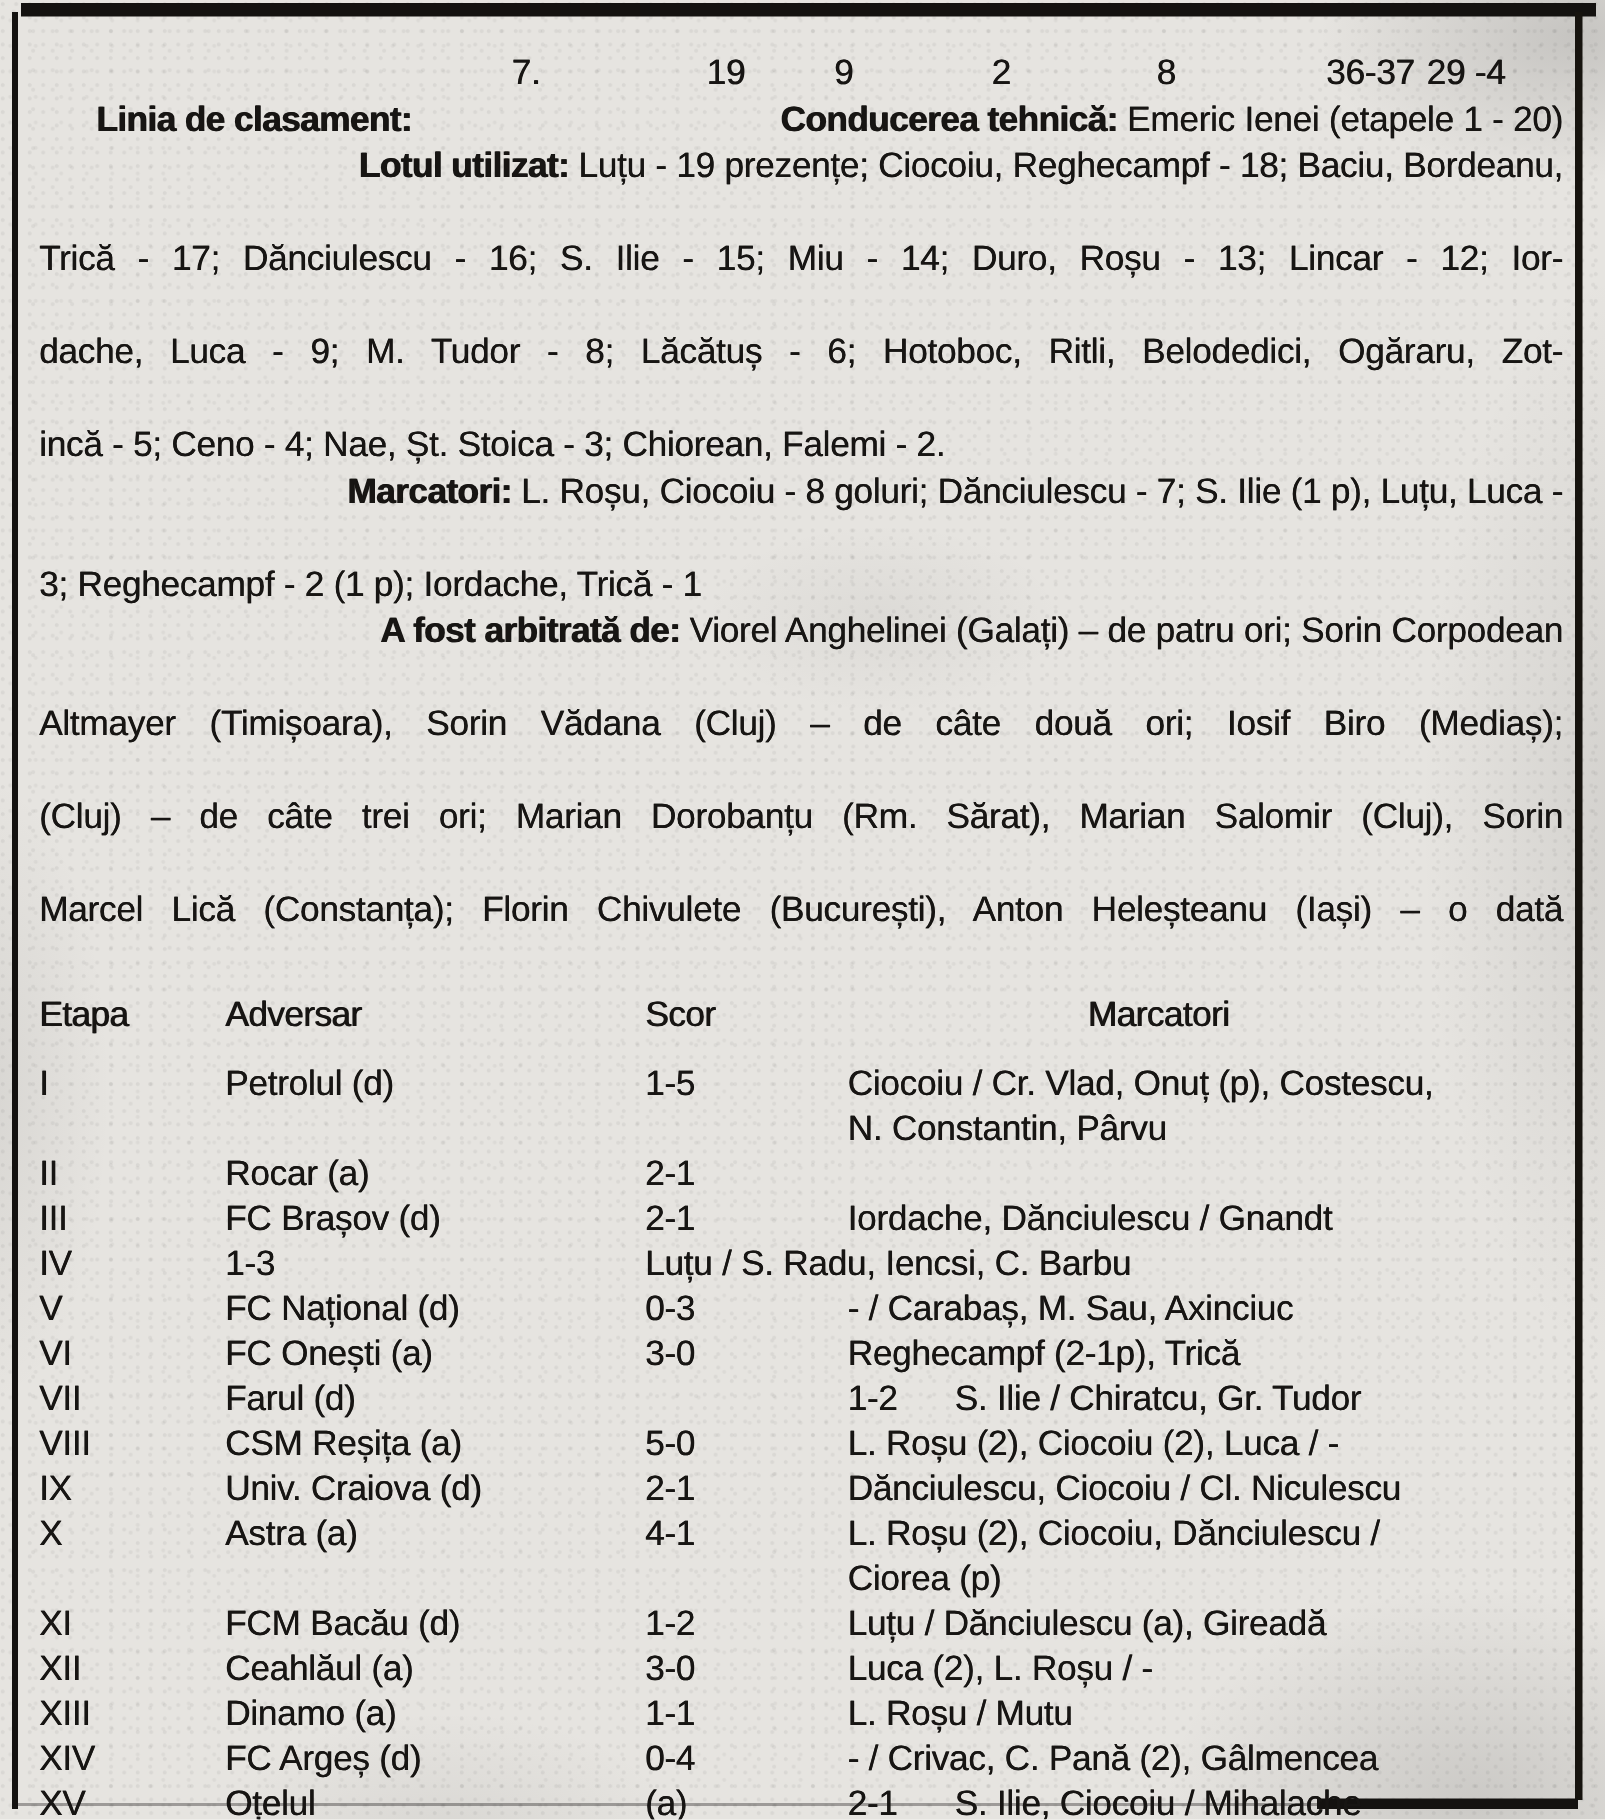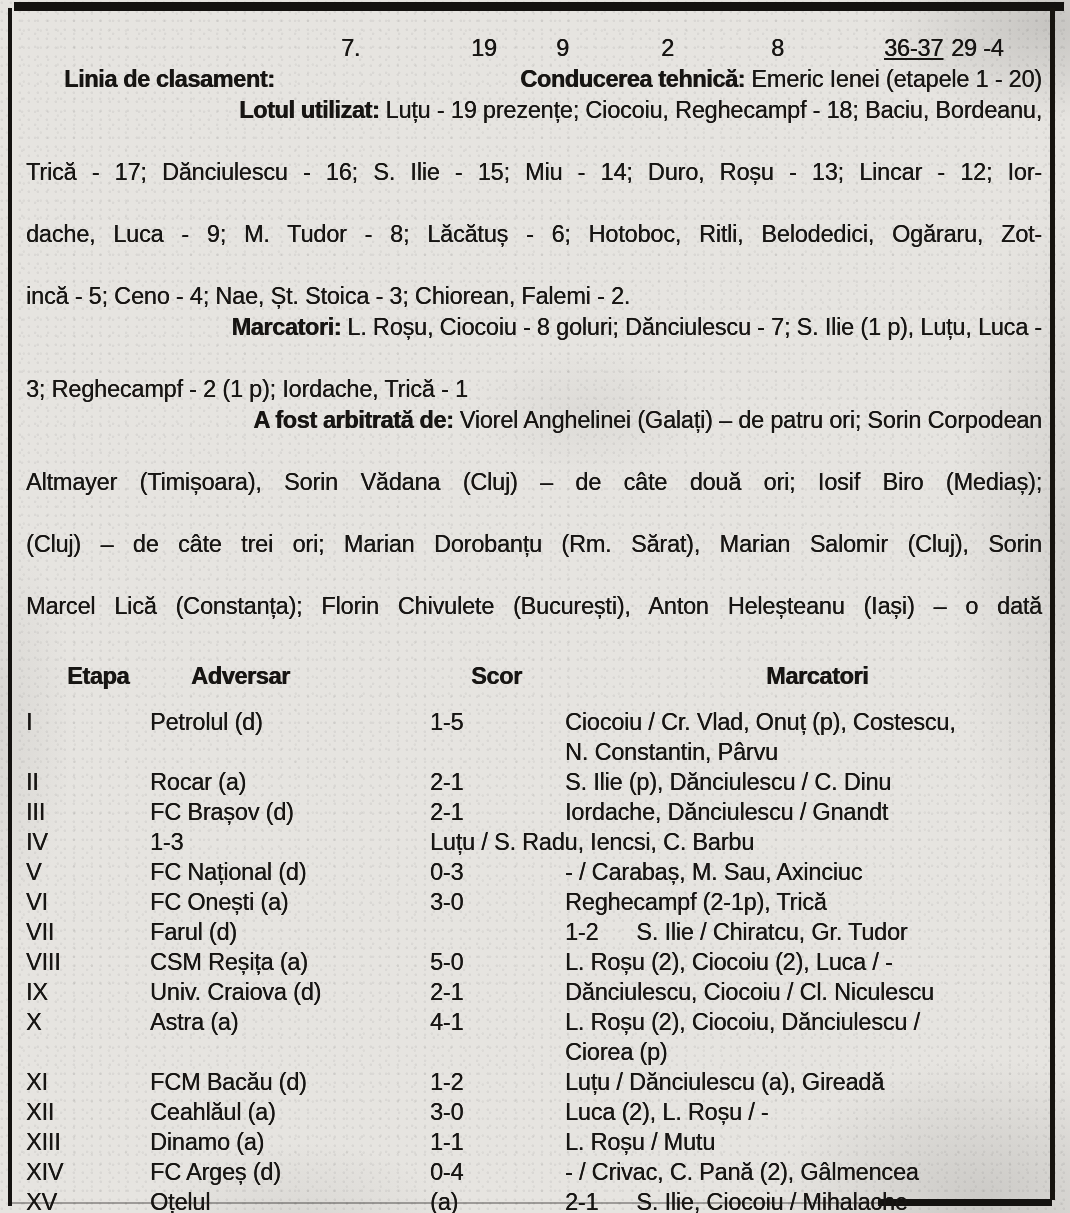--- a/index.html
+++ b/index.html
@@ -48,21 +48,21 @@
   .just::after{content:"";display:inline-block;width:100%;height:0;}
   .lbl{font-weight:bold;letter-spacing:-.4px;text-shadow:.6px 0 0 currentColor;}
   .clasline{position:relative;height:31px;}
   .clasline .num{position:absolute;top:0;text-shadow:.4px 0 0 currentColor;}
 
   
   .thead{
     display:grid;grid-template-columns:124px 280px 135px 1fr;
     margin-top:8px;line-height:30px;font-size:23.5px;
   }
-  .thead .th{font-weight:bold;letter-spacing:-.4px;text-shadow:.6px 0 0 currentColor;margin-left:41px;}
+  .thead .th{font-weight:normal;letter-spacing:-.4px;text-shadow:.6px 0 0 currentColor;}
   .thead .th.m{padding-left:160px;}
   .tbody{margin-top:16px;}
   .trow{
     display:grid;grid-template-columns:124px 280px 135px 1fr;
     line-height:30px;font-size:23.5px;
   }
   .cell{white-space:pre;letter-spacing:-.2px;text-shadow:.25px 0 0 currentColor;overflow:visible;}
 </style>
 </head>
 <body>
@@ -72,21 +72,21 @@
   <div class="b-top"></div>
   <div class="b-left"></div>
   <div class="b-right"></div>
   <div class="b-bottom-faint"></div>
   <div class="b-bottom-dark"></div>
 
   <div class="content">
 
     <div class="line clasline">
       <span class="lbl" style="">Linia de clasament:</span>
-      <span id="clas-values"><span class="num" style="left: 315px;">7.</span><span class="num" style="left: 445px;">19</span><span class="num" style="left: 530px;">9</span><span class="num" style="left: 635px;">2</span><span class="num" style="left: 745px;">8</span><span class="num" style="left: 858px; text-decoration: underline;">36-37</span><span class="num" style="left: 925px;">29 -4</span></span>
+      <span id="clas-values"><span class="num" style="left: 315px;">7.</span><span class="num" style="left: 445px;">19</span><span class="num" style="left: 530px;">9</span><span class="num" style="left: 635px;">2</span><span class="num" style="left: 745px;">8</span><span class="num" style="left: 858px;">36-37</span><span class="num" style="left: 925px;">29 -4</span></span>
     </div>
 
     <div id="paragraphs">
         <div class="line first"><span class="lbl">Conducerea tehnică:</span><span> Emeric Ienei (etapele 1 - 20)</span></div>
         <div class="line first just"><span class="lbl">Lotul utilizat:</span><span> Luțu - 19 prezențe; Ciocoiu, Reghecampf - 18; Baciu, Bordeanu,</span></div>
         <div class="line just"><span>Trică - 17; Dănciulescu - 16; S. Ilie - 15; Miu - 14; Duro, Roșu - 13; Lincar - 12; Ior-</span></div>
         <div class="line just"><span>dache, Luca - 9; M. Tudor - 8; Lăcătuș - 6; Hotoboc, Ritli, Belodedici, Ogăraru, Zot-</span></div>
         <div class="line"><span>incă - 5; Ceno - 4; Nae, Șt. Stoica - 3; Chiorean, Falemi - 2.</span></div>
         <div class="line first just"><span class="lbl">Marcatori:</span><span> L. Roșu, Ciocoiu - 8 goluri; Dănciulescu - 7; S. Ilie (1 p), Luțu, Luca -</span></div>
         <div class="line"><span>3; Reghecampf - 2 (1 p); Iordache, Trică - 1</span></div>
@@ -113,21 +113,20 @@
         <div class="trow">
           <div class="cell"></div>
           <div class="cell"></div>
           <div class="cell"></div>
           <div class="cell">N. Constantin, Pârvu</div>
         </div>
         <div class="trow">
           <div class="cell">II</div>
           <div class="cell">Rocar (a)</div>
           <div class="cell">2-1</div>
-          <div class="cell">S. Ilie (p), Dănciulescu / C. Dinu</div>
         </div>
         <div class="trow">
           <div class="cell">III</div>
           <div class="cell">FC Brașov (d)</div>
           <div class="cell">2-1</div>
           <div class="cell">Iordache, Dănciulescu / Gnandt</div>
         </div>
         <div class="trow">
           <div class="cell">IV</div>
           <div class="cell">1-3</div>

